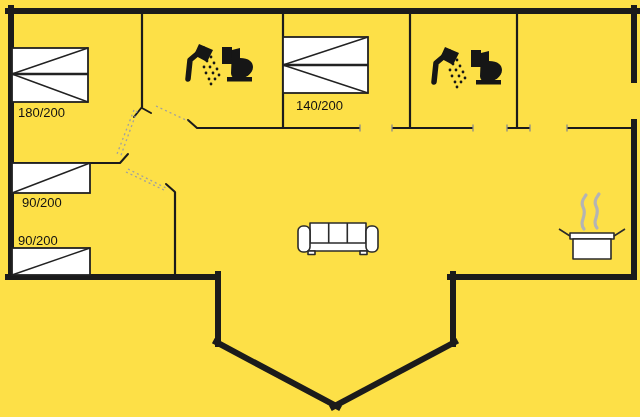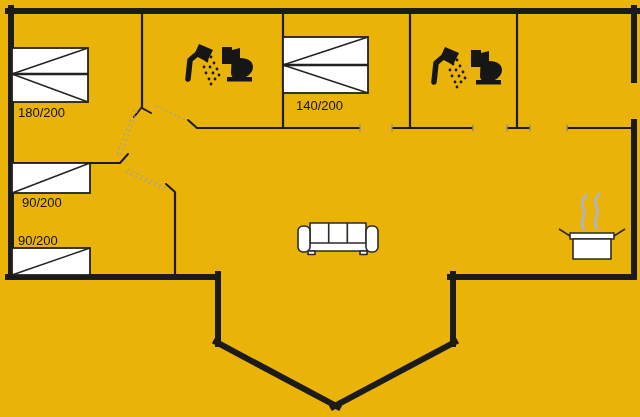--- a/index.html
+++ b/index.html
@@ -1,17 +1,17 @@
 <!DOCTYPE html>
 <html><head>
 <meta charset="utf-8">
 <style>
   html,body{margin:0;padding:0;background:#ffffff;}
   body{width:640px;height:417px;overflow:hidden;}
-  .stage{position:relative;width:640px;height:417px;background:#eab308;}
+  .stage{position:relative;width:640px;height:417px;background:#fde047;}
   svg{display:block;}
   
   .wall-out{stroke:#1b1b1b;stroke-width:6;fill:none;stroke-linecap:square;}
   .wall-in{stroke:#1b1b1b;stroke-width:2.2;fill:none;stroke-linecap:butt;}
   .jamb{stroke:#1b1b1b;stroke-width:2;fill:none;stroke-linecap:round;}
   .opening-cap{stroke:#8c8c8c;stroke-width:1.3;fill:none;}
   .door-dash{stroke:#a0a0a0;stroke-width:1.3;fill:none;stroke-dasharray:2 3;}
   
   .bed-rect{stroke:#222222;stroke-width:1.8;fill:#ffffff;}
   .bed-mid{stroke:#222222;stroke-width:2.4;fill:none;}

